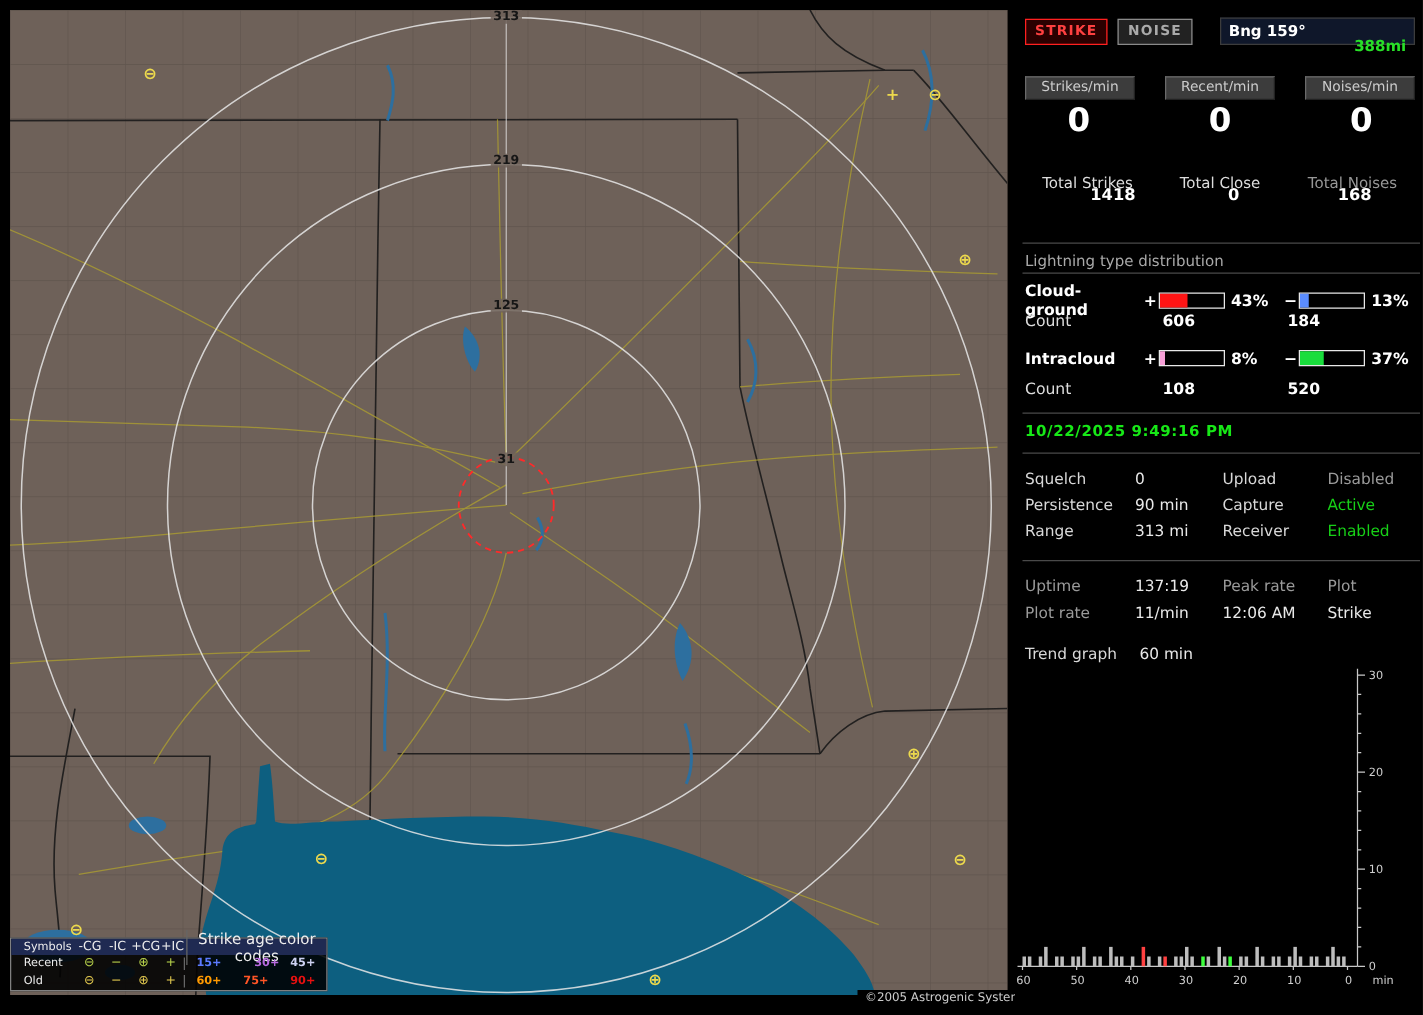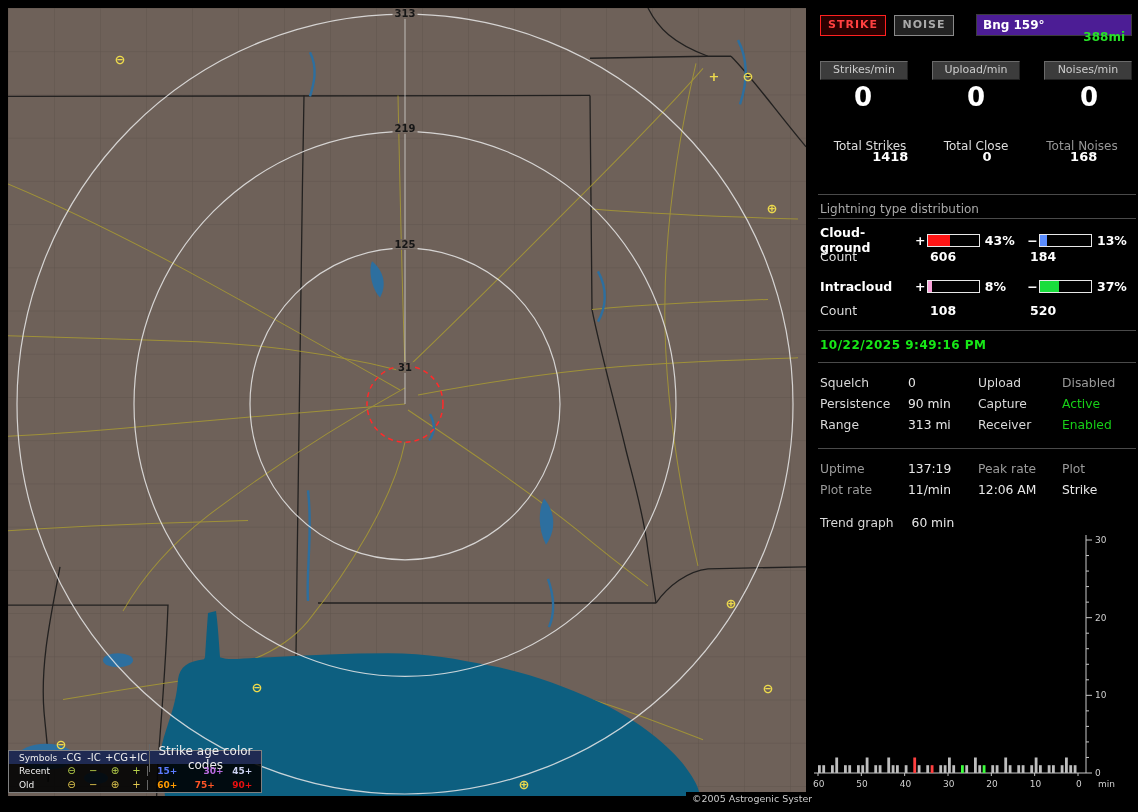--- a/index.html
+++ b/index.html
@@ -28,21 +28,21 @@
   
   #panel{position:absolute;left:812px;top:0;width:326px;height:812px;background:#000;}
   #panel .sect{position:absolute;left:8px;right:6px;}
   .divider{position:absolute;left:6px;right:2px;border-top:1px solid #4a4a4a;height:0;}
 
   .btn-row{display:flex;align-items:center;gap:8px;}
   .strike-btn{width:64px;height:19px;background:#2a0000;border:1px solid #ff2020;color:#ff4040;
       font-size:11px;font-weight:bold;text-align:center;line-height:17px;letter-spacing:1px;cursor:pointer;}
   .noise-btn{width:58px;height:19px;background:#222;border:1px solid #8a8a8a;color:#aaa;
       font-size:11px;font-weight:bold;text-align:center;line-height:17px;letter-spacing:1px;cursor:pointer;}
-  .bng-box{margin-left:auto;width:142px;height:20px;background:#4c1d95;border:1px solid #3c3c3c;
+  .bng-box{margin-left:auto;width:142px;height:20px;background:#0f172a;border:1px solid #3c3c3c;
       display:flex;align-items:center;justify-content:space-between;padding:0 6px;font-size:12px;font-weight:bold;color:#fff;}
 
   .tri{display:flex;justify-content:space-between;}
   .counter-btn{width:86px;height:17px;background:#3c3c3c;border:1px solid #6a6a6a;border-bottom-color:#222;border-right-color:#222;
       color:#ccc;font-size:11px;text-align:center;line-height:15px;cursor:pointer;}
   .zero{width:86px;text-align:center;font-size:26px;font-weight:bold;color:#fff;line-height:1;}
   .tot-l{width:100px;text-align:center;font-size:12px;}
   .tot-v{width:100px;text-align:center;font-size:13px;font-weight:bold;color:#fff;}
   .dim{color:#979797;}
 
@@ -196,21 +196,21 @@
     <div class="strike-btn">STRIKE</div>
     <div class="noise-btn">NOISE</div>
     <div class="bng-box">
       <span>Bng 159°</span>
       <span style="color: rgb(40, 224, 40); margin-top: 24px;">388mi</span>
     </div>
   </div>
 
   <div class="sect tri" style="top:61px;">
     <div class="counter-btn">Strikes/min</div>
-    <div class="counter-btn">Upload/min</div>
+    <div class="counter-btn">Recent/min</div>
     <div class="counter-btn">Noises/min</div>
   </div>
 
   <div class="sect tri" style="top:84px;">
     <div class="zero">0</div>
     <div class="zero">0</div>
     <div class="zero">0</div>
   </div>
 
   <div class="sect tri" style="top:117px;margin-top:22px;">

